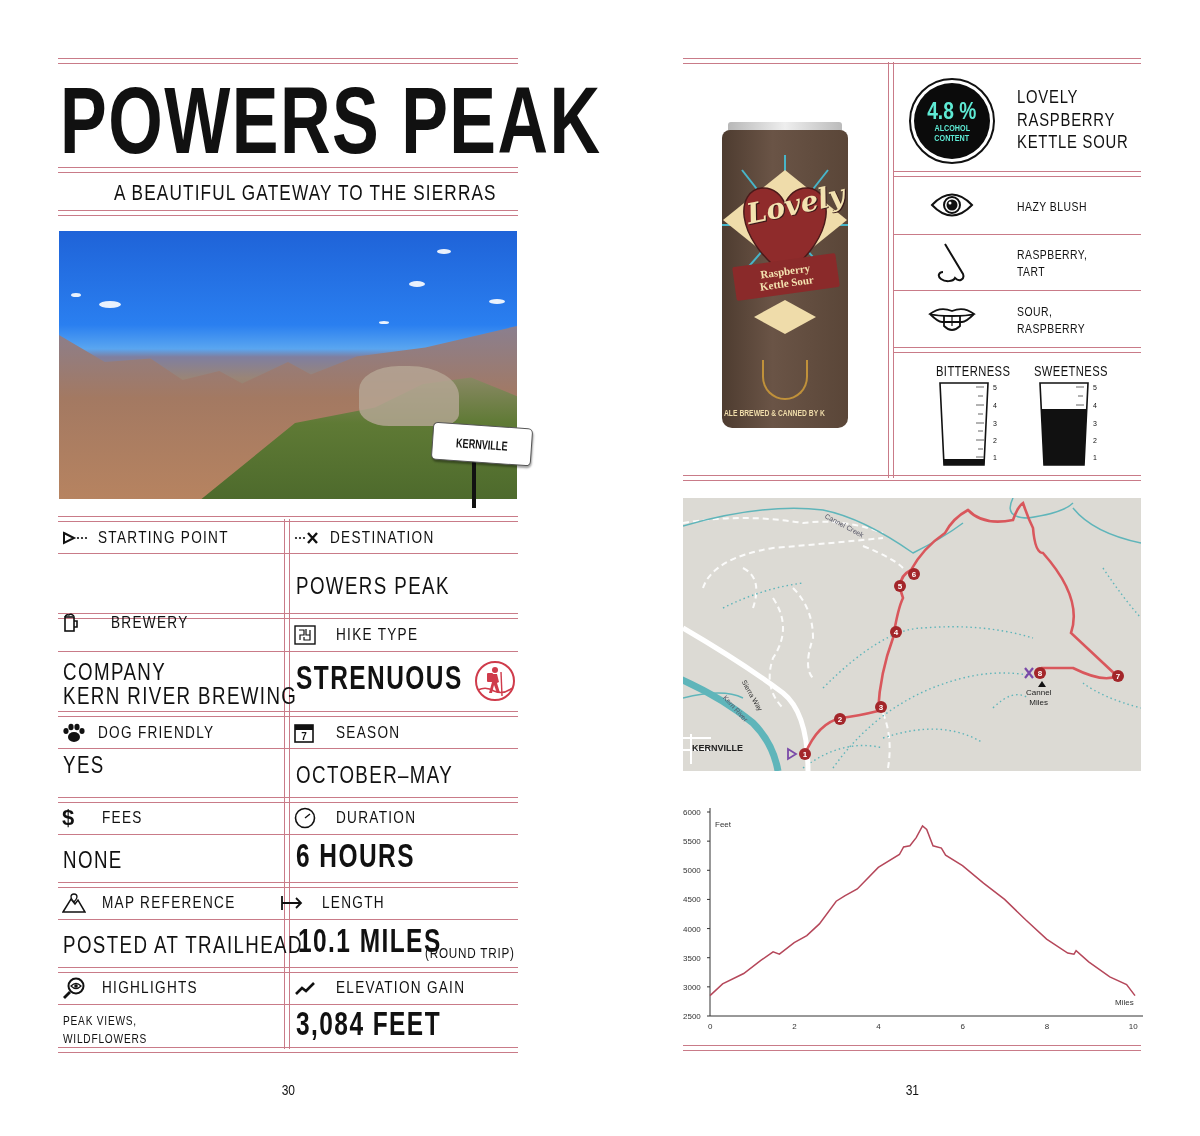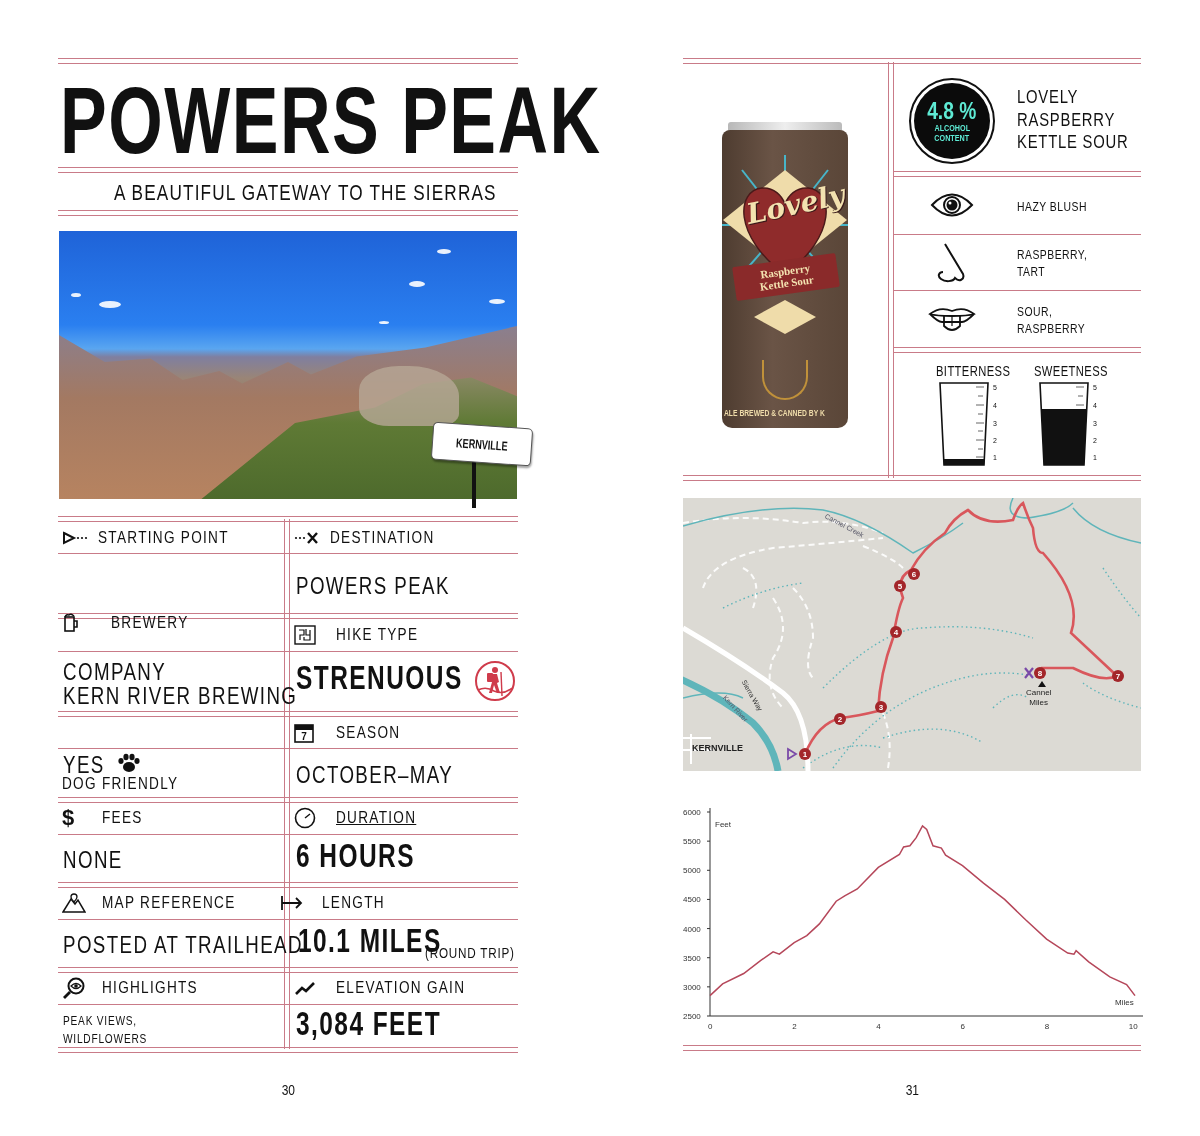--- a/index.html
+++ b/index.html
@@ -173,21 +173,21 @@
     <svg width="42" height="42" viewBox="0 0 42 42">
         <circle cx="21" cy="21" r="19" fill="none" stroke="#cf3b4b" stroke-width="2"></circle>
         <circle cx="21" cy="10" r="3" fill="#cf3b4b"></circle>
         <rect x="13" y="13" width="6" height="9" rx="1" fill="#cf3b4b"></rect>
         <path d="M19 14 L23 14 L25 22 L23 23 L26 33 L23 33 L20 25 L18 33 L15 33 L18 22 Z" fill="#cf3b4b"></path>
         <path d="M27 12 L28 36" stroke="#cf3b4b" stroke-width="1.4"></path>
         <path d="M4 30 Q12 26 20 31 Q30 35 38 28" fill="none" stroke="#cf3b4b" stroke-width="1.6"></path>
       </svg>
   </div>
 
-  <div class="cell" style="left:62px; top:752px; height:22px;flex-direction:column;">
+  <div class="cell" style="left:62px; top:722px; height:22px;">
     <span class="icon" style="width:28px;">
       <svg width="24" height="20" viewBox="0 0 24 20">
           <ellipse cx="12" cy="14" rx="6" ry="5" fill="#111"></ellipse>
           <ellipse cx="4" cy="8" rx="2.6" ry="3" fill="#111"></ellipse>
           <ellipse cx="9" cy="4" rx="2.6" ry="3.2" fill="#111"></ellipse>
           <ellipse cx="15" cy="4" rx="2.6" ry="3.2" fill="#111"></ellipse>
           <ellipse cx="20" cy="8" rx="2.6" ry="3" fill="#111"></ellipse>
         </svg>
     </span>
     <span class="label">DOG FRIENDLY</span>
@@ -211,21 +211,21 @@
   </div>
 
   <div class="cell" style="left:62px; top:807px; height:22px;">
     <span class="icon" style="width:32px; font-family:'Liberation Sans',sans-serif; font-size:22px; font-weight:700;">$</span>
     <span class="label">FEES</span>
   </div>
   <div class="abs" style="left:63px; top:848px;">
     <span class="val">NONE</span>
   </div>
 
-  <div class="cell" style="left:294px; top:807px; height:22px;text-decoration:underline;">
+  <div class="cell" style="left:294px; top:807px; height:22px;">
     <span class="icon" style="width:34px;">
       <svg width="22" height="22" viewBox="0 0 22 22">
           <circle cx="11" cy="11" r="9.5" fill="none" stroke="#111" stroke-width="1.6"></circle>
           <path d="M11 11 L16 7" stroke="#111" stroke-width="1.4"></path>
         </svg>
     </span>
     <span class="label">DURATION</span>
   </div>
   <div class="abs" style="left:296px; top:843px;">
     <span class="val big">6 HOURS</span>

